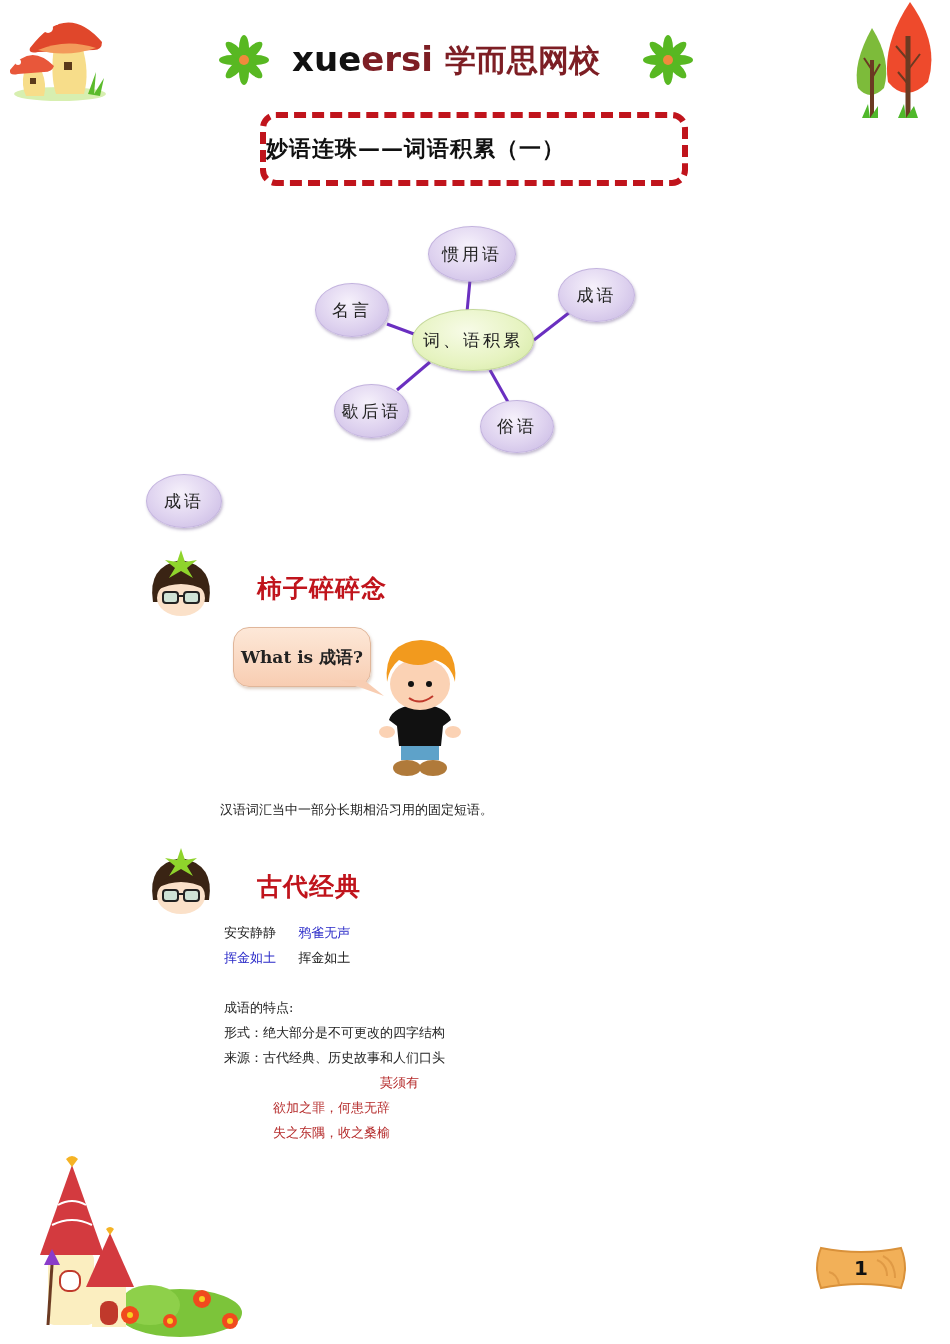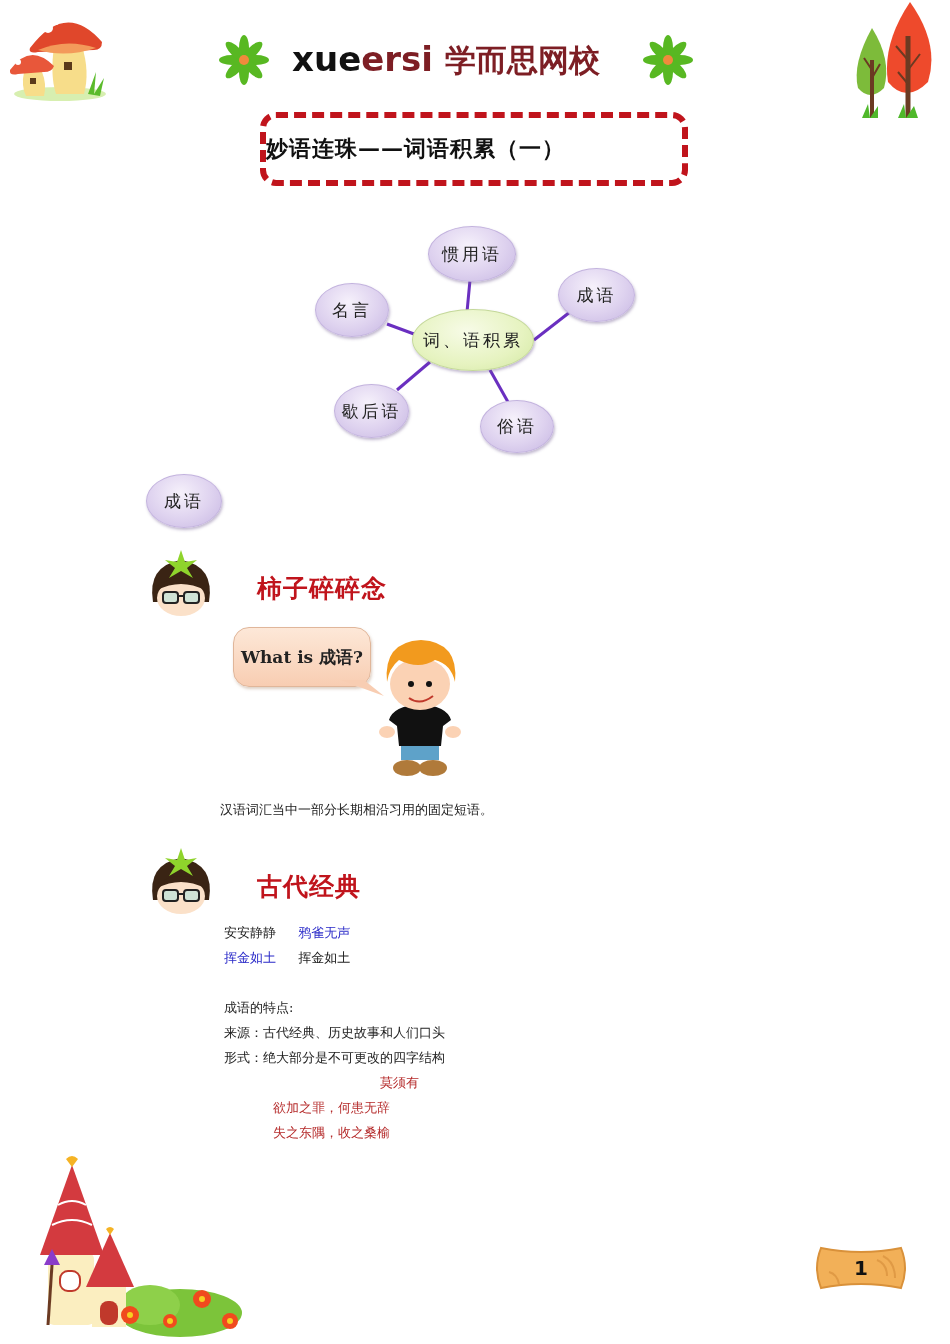--- a/index.html
+++ b/index.html
@@ -181,22 +181,22 @@
     <span class="blue" style="margin-left:18px">鸦雀无声</span>
   </div>
   <div>
     <span class="blue">挥金如土</span>
     <span style="margin-left:18px">挥金如土</span>
   </div>
 </div>
 
 <div class="abs body-text" style="left:224px;top:995px">
   <div>成语的特点:</div>
+  <div>形式：绝大部分是不可更改的四字结构</div>
   <div>来源：古代经典、历史故事和人们口头</div>
-  <div>形式：绝大部分是不可更改的四字结构</div>
   <div class="red" style="padding-left:156px">莫须有</div>
   <div class="red" style="padding-left:49px">欲加之罪，何患无辞</div>
   <div class="red" style="padding-left:49px">失之东隅，收之桑榆</div>
 </div>
 
 <svg class="abs" style="left:30px;top:1155px" width="220" height="185" viewBox="0 0 220 185">
   <ellipse cx="150" cy="158" rx="62" ry="24" fill="#7cc43a"></ellipse>
   <ellipse cx="120" cy="150" rx="30" ry="20" fill="#8ed04a"></ellipse>
   <rect x="18" y="98" width="46" height="72" rx="6" fill="#fbeec0"></rect>
   <path d="M10 100 L42 10 L74 100 Z" fill="#d33a3f"></path>

